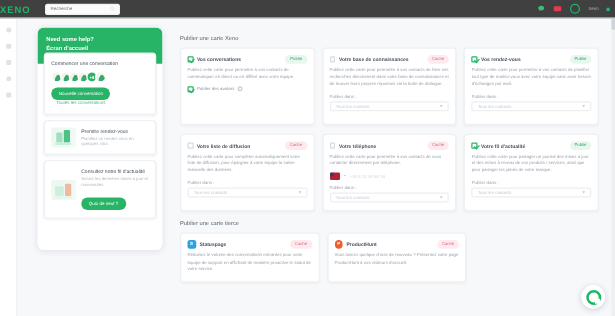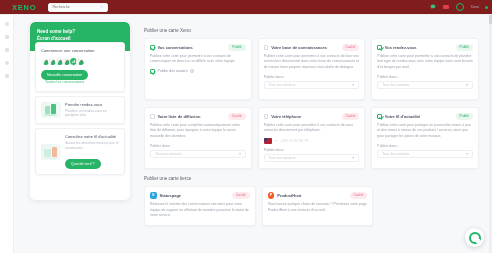--- a/index.html
+++ b/index.html
@@ -6,23 +6,23 @@
   html, body {
     width: 492px; height: 253px;
     font-family: "Liberation Sans", sans-serif;
     background: #f7f8fa;
     overflow: hidden;
   }
   body { position: relative; }
 
   
   .topbar {
-    height: 15px; background: #7f1d1d;
+    height: 15px; background: #404040;
     display: flex; align-items: center;
-    padding: 0 4px 0 12px;
+    padding: 0 4px 0 0;
     border-bottom: 1px solid #eceef1;
     position: relative; z-index: 5;
   }
   .logo {
     font-size: 7.5px; font-weight: 700; letter-spacing: .8px;
     color: #1cb66b;
   }
   .searchwrap {
     margin-left: 12px; width: 60px; height: 9px;
     background: #fbfbfc; border: 1px solid #eef0f2; border-radius: 2px;

